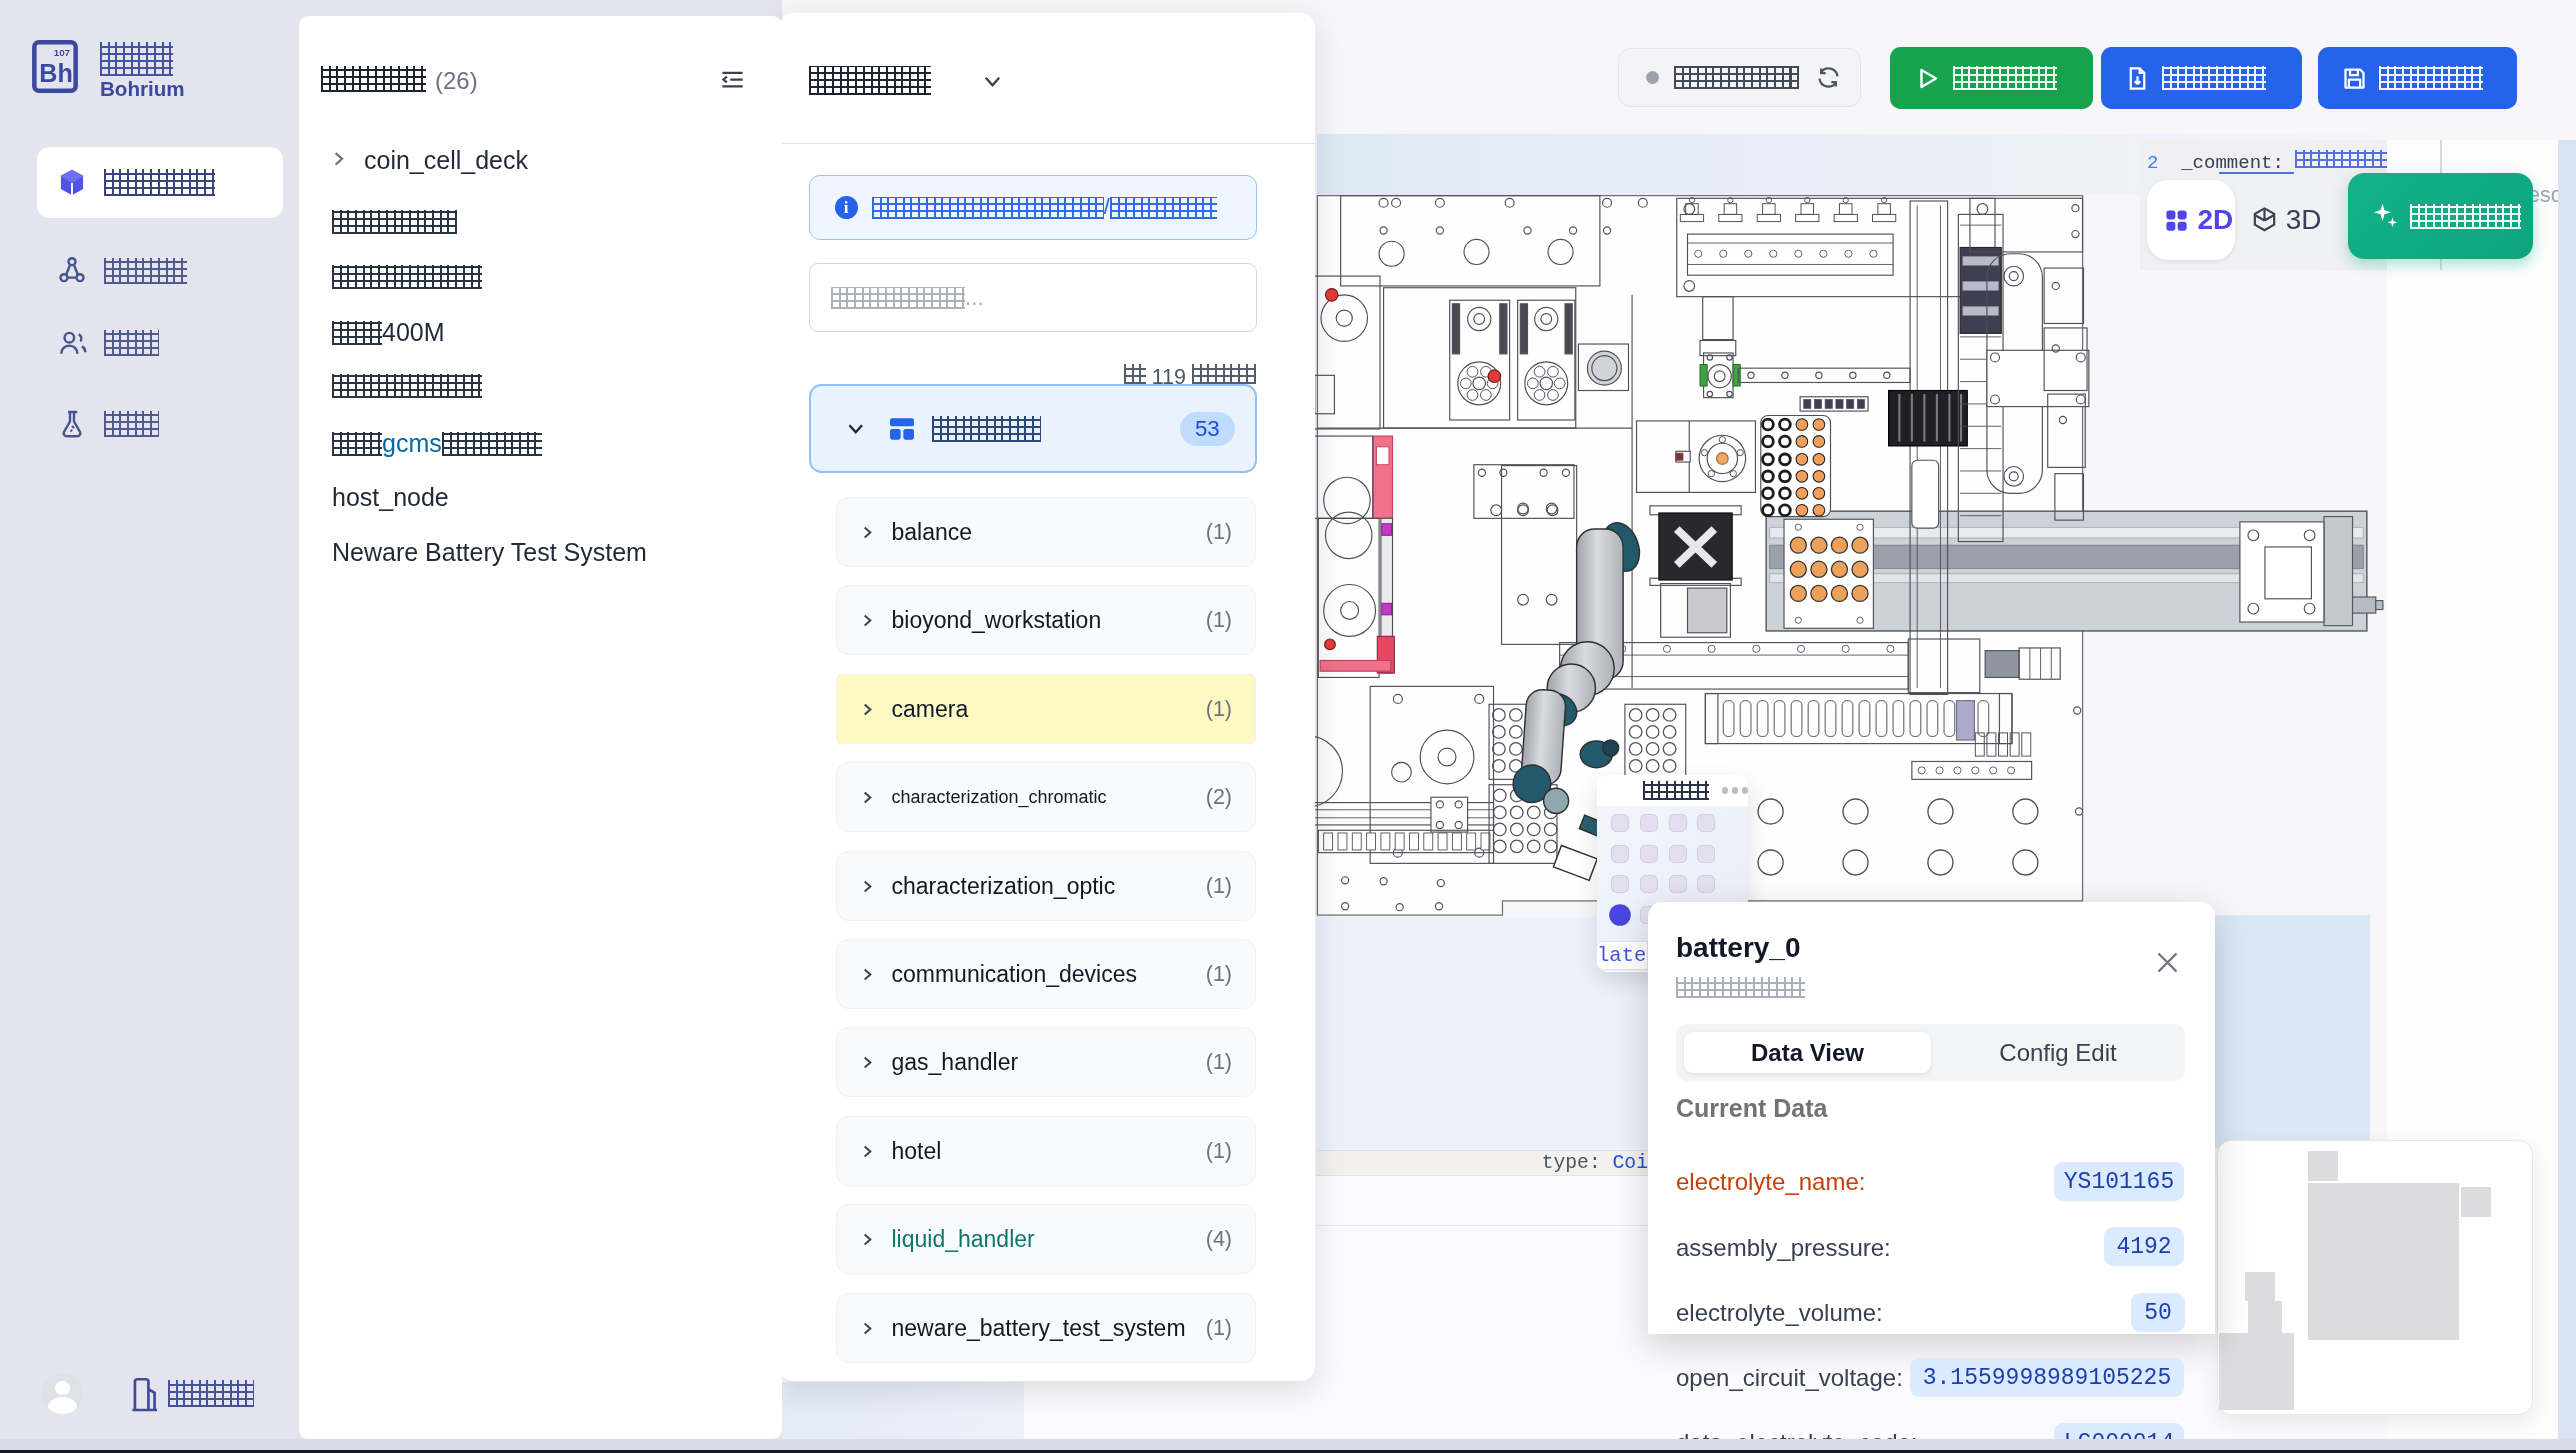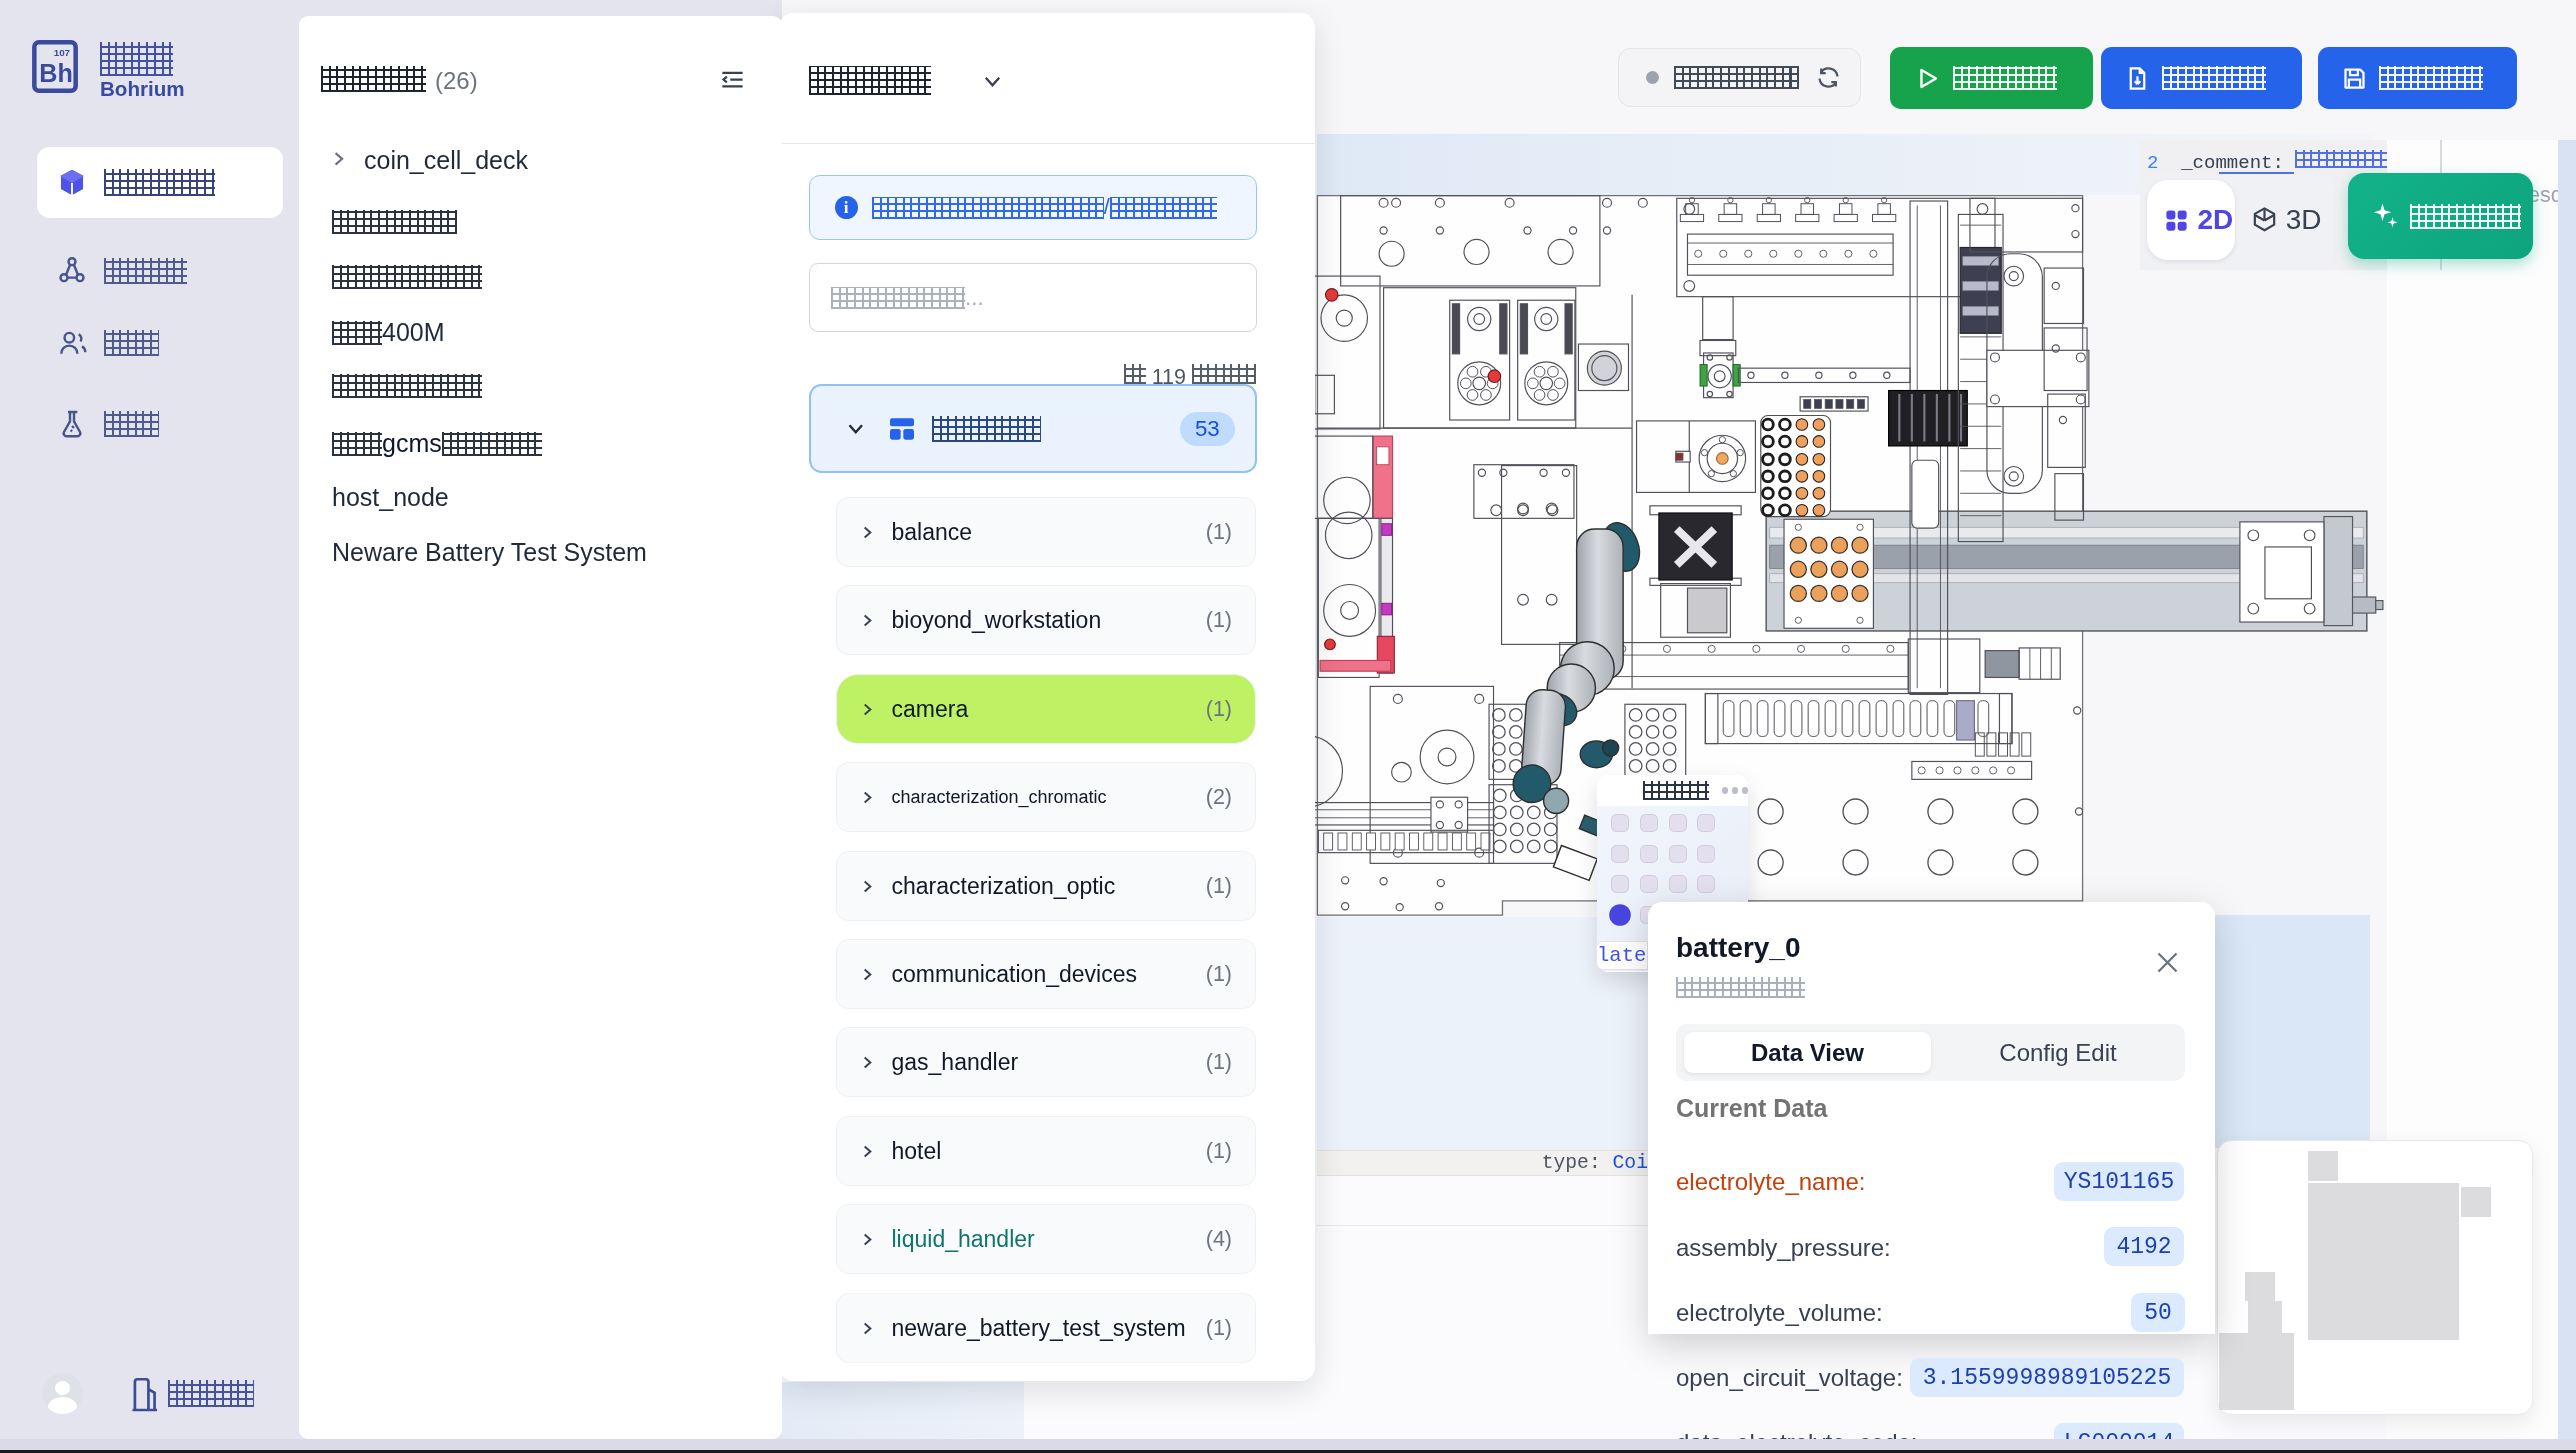--- a/index.html
+++ b/index.html
@@ -652,21 +652,21 @@
     </div>
 
 <div class="abs row" style="left:57px;top:572px;width:420px;height:70px;background:#F9FAFB;border:0.9px solid #EFF1F4;border-radius:12.5px">
 <svg style="margin-left:21.5px;flex:none" width="17" height="17" viewBox="0 0 24 24" fill="none" stroke="#374151" stroke-width="2.8">
         <path d="M8 5l8 7-8 7"></path>
       </svg>
 <span style="margin-left:16px;font-size:23px;color:#111827;white-space:nowrap">bioyond_workstation</span>
 <span style="margin-left:auto;margin-right:23px;font-size:21.5px;color:#6B7280">(1)</span>
     </div>
 
-<div class="abs row" style="left:57px;top:661px;width:420px;height:70px;background:#bef264;border:0.9px solid #EFF1F4;border-radius:22px">
+<div class="abs row" style="left:57px;top:661px;width:420px;height:70px;background:#fef9c3;border:0.9px solid #EFF1F4;border-radius:5px">
 <svg style="margin-left:21.5px;flex:none" width="17" height="17" viewBox="0 0 24 24" fill="none" stroke="#374151" stroke-width="2.8">
         <path d="M8 5l8 7-8 7"></path>
       </svg>
 <span style="margin-left:16px;font-size:23px;color:#111827;white-space:nowrap">camera</span>
 <span style="margin-left:auto;margin-right:23px;font-size:21.5px;color:#6B7280">(1)</span>
     </div>
 
 <div class="abs row" style="left:57px;top:749px;width:420px;height:70px;background:#F9FAFB;border:0.9px solid #EFF1F4;border-radius:12.5px">
 <svg style="margin-left:21.5px;flex:none" width="17" height="17" viewBox="0 0 24 24" fill="none" stroke="#374151" stroke-width="2.8">
         <path d="M8 5l8 7-8 7"></path>
@@ -734,21 +734,21 @@
     </svg>
 
   <svg class="abs" style="left:29.5px;top:133px" width="19.7" height="19.7" viewBox="0 0 24 24" fill="none" stroke="#6B7280" stroke-width="2.6">
       <path d="M8 5l8 7-8 7"></path>
     </svg>
   <span class="abs" style="left:65px;top:130px;font-size:25px;color:#1F2937">coin_cell_deck</span>
   <span class="z abs" style="left:33px;top:194px;width:125px;height:24px;color:#1F2937"></span>
   <span class="z abs" style="left:33px;top:249px;width:150px;height:24px;color:#1F2937"></span>
   <span class="abs row" style="left:33px;top:302px;font-size:25px;color:#1F2937"><span class="z" style="width:50px;height:24px;color:#1F2937"></span>400M</span>
   <span class="z abs" style="left:33px;top:358px;width:150px;height:24px;color:#1F2937"></span>
-  <span class="abs row" style="left:33px;top:413px;font-size:25px;color:#0f172a"><span class="z" style="width:50px;height:24px;color:#1F2937"></span>gcms<span class="z" style="width:100px;height:24px;color:#1F2937"></span></span>
+  <span class="abs row" style="left:33px;top:413px;font-size:25px;color:#0369a1"><span class="z" style="width:50px;height:24px;color:#1F2937"></span>gcms<span class="z" style="width:100px;height:24px;color:#1F2937"></span></span>
   <span class="abs" style="left:33px;top:467px;font-size:25px;color:#1F2937">host_node</span>
   <span class="abs" style="left:33px;top:522px;font-size:25px;color:#1F2937">Neware Battery Test System</span>
 </div>
 
 <div class="abs" style="left:270px;top:153px;width:14.3px;height:63px;background:#fff;border-radius:7.2px 0 0 7.2px"></div>
 
 <div class="abs" style="left:0;top:0;width:299px;height:1453px;background:#E4E4EF">
 
   <svg class="abs" style="left:32px;top:40px" width="46" height="53" viewBox="0 0 51 59" fill="none">
       <rect x="2.5" y="2.5" width="46" height="54" rx="5" stroke="#3A4A9E" stroke-width="5"></rect>

